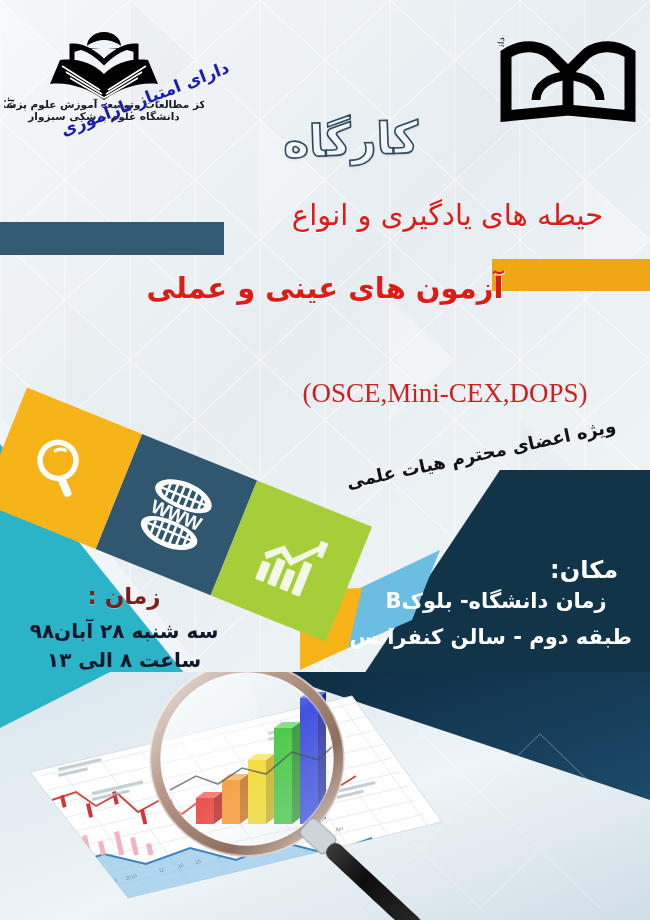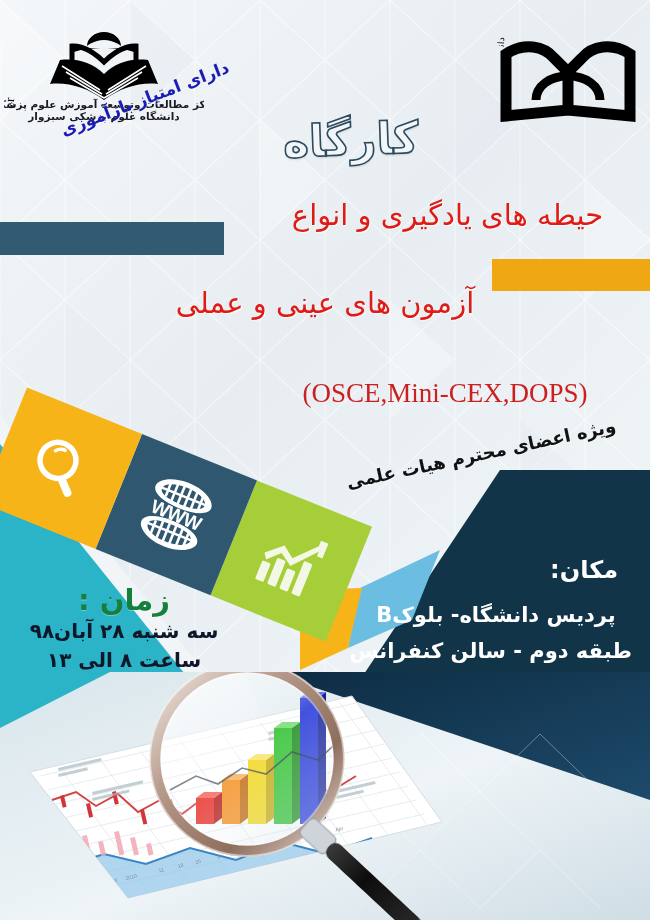--- a/index.html
+++ b/index.html
@@ -74,23 +74,23 @@
     position:absolute;
     left:255px;top:198px;width:385px;
     text-align:center;
     font-size:29px;font-weight:normal;
     color:#e01b16;
     letter-spacing:-0.5px;
     text-shadow:1px 1px 0 rgba(255,255,255,.8);
   }
   .headline2{
     position:absolute;
-    left:60px;top:286px;width:530px;
+    left:60px;top:271px;width:530px;
     text-align:center;
-    font-size:29px;font-weight:normal;
+    font-size:29px;font-weight:bold;
     color:#e01b16;
     letter-spacing:-0.5px;
     text-shadow:1px 1px 0 rgba(255,255,255,.8);
   }
   .subtitle-en{
     position:absolute;
     left:250px;top:378px;width:390px;
     text-align:center;
     direction:ltr;
     font-family:Liberation Serif, serif;
@@ -127,22 +127,23 @@
   .navy-block{
     position:absolute;left:300px;top:470px;width:350px;height:300px;
   }
 
   
   .time-wrap{
     position:absolute;left:8px;top:583px;width:232px;
     text-align:center;
   }
   .time-label{
-    color:#15803d;font-weight:bold;font-size:29px;
+    color:#7f1d1d;font-weight:bold;font-size:23px;
     text-shadow:0 1px 0 rgba(255,255,255,.3);
+    margin-bottom:8px;
   }
   .time-line{
     color:#0f172a;font-weight:bold;font-size:20px;
     line-height:1.45;
     white-space:nowrap;
   }
 
   
   .audience{
     position:absolute;
@@ -156,21 +157,21 @@
     white-space:nowrap;
     text-shadow:0 1px 0 rgba(255,255,255,.5);
   }
 
   
   .loc-wrap{
     position:absolute;left:360px;top:556px;width:272px;
     text-align:center;color:#ffffff;
   }
   .loc-label{
-    font-size:24px;font-weight:bold;margin-bottom:14px;
+    font-size:24px;font-weight:bold;
     text-align:right;padding-right:14px;
   }
   .loc-line{
     font-size:21px;font-weight:bold;line-height:1.7;white-space:nowrap;
   }
 
   
   .photo{
     position:absolute;left:0;top:672px;width:650px;height:248px;
     overflow:hidden;
@@ -325,21 +326,21 @@
   <div class="audience">ویژه اعضای محترم هیات علمی</div>
 
   <div class="time-wrap">
     <div class="time-label">زمان :</div>
     <div class="time-line">سه شنبه ۲۸ آبان۹۸</div>
     <div class="time-line">ساعت ۸ الی ۱۳</div>
   </div>
 
   <div class="loc-wrap">
     <div class="loc-label">مکان:</div>
-    <div class="loc-line">پردیس دانشگاه- بلوکB</div>
+    <div class="loc-line">زمان دانشگاه- بلوکB</div>
     <div class="loc-line">طبقه دوم - سالن کنفرانس</div>
   </div>
 
   <div class="photo">
     <svg width="650" height="248" viewBox="0 0 650 248">
       <defs>
         <linearGradient id="deskg" x1="0" y1="0" x2="1" y2="1">
           <stop offset="0%" stop-color="#d9e6ec"></stop>
           <stop offset="55%" stop-color="#eef4f7"></stop>
           <stop offset="100%" stop-color="#cfdde5"></stop>

